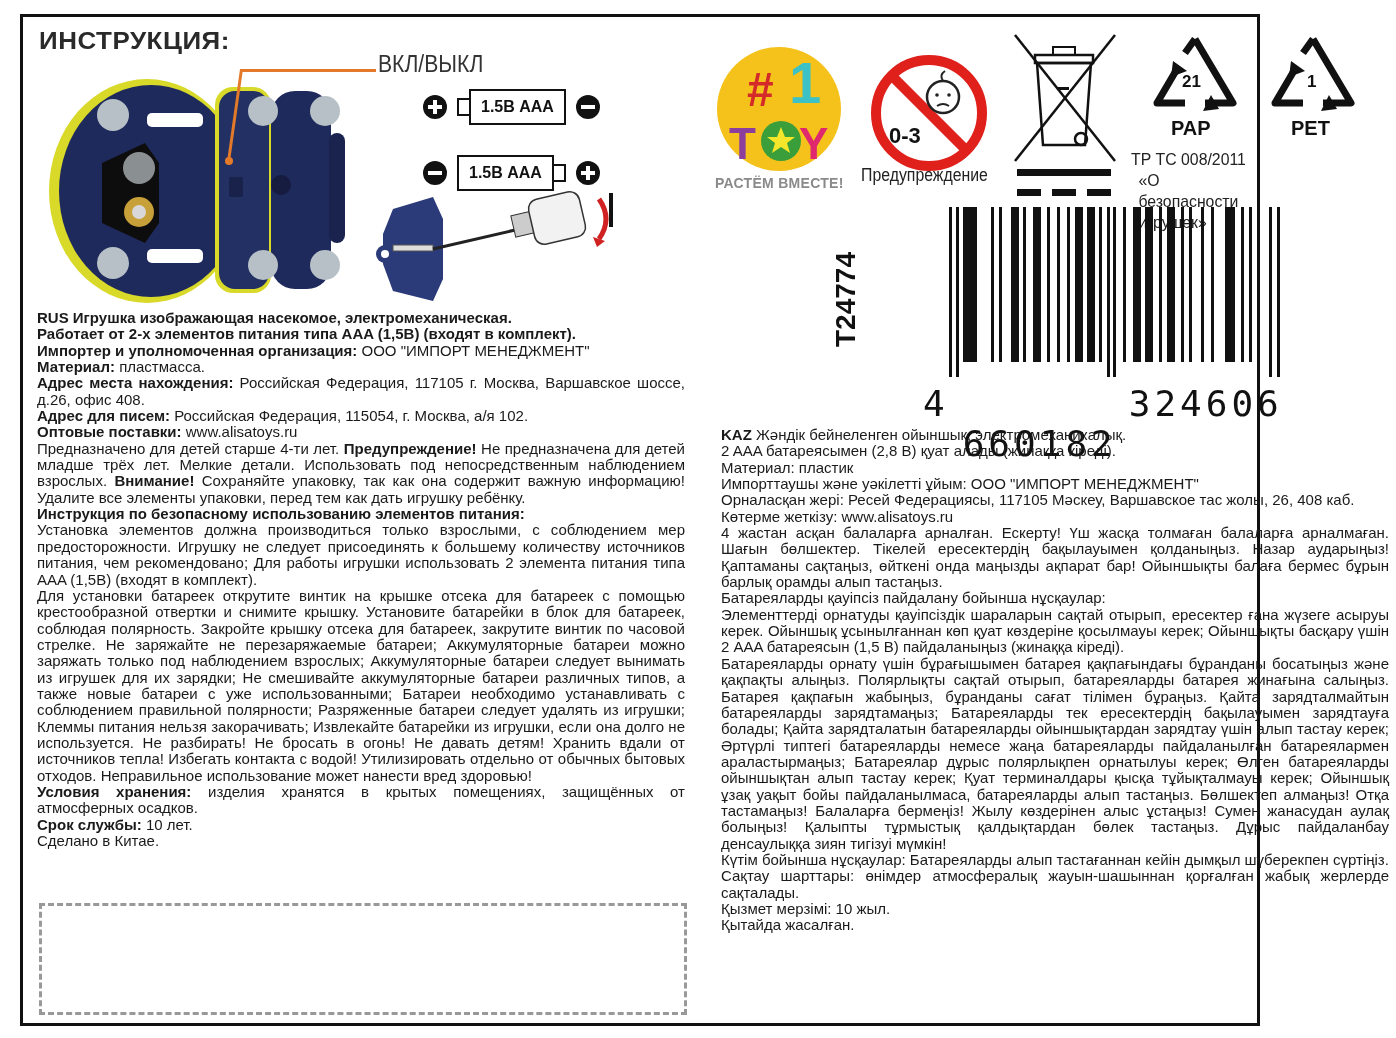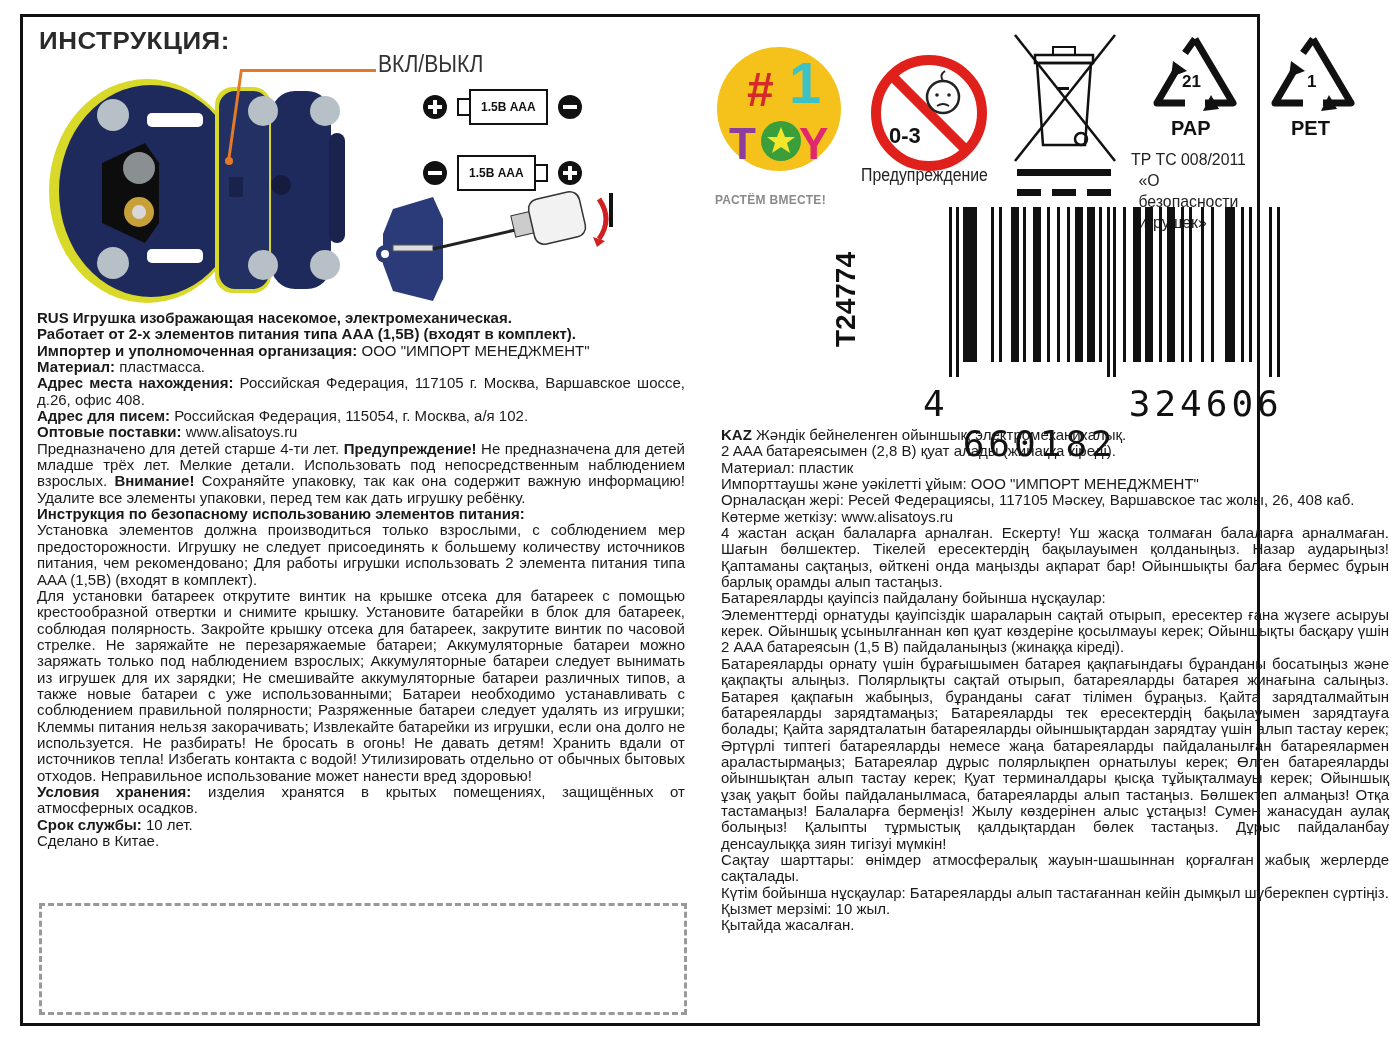--- a/index.html
+++ b/index.html
@@ -22,39 +22,39 @@
 
   
   .bug { left: 24px; top: 56px; width: 300px; height: 235px; }
 
   
   .battery-row { display: flex; align-items: center; gap: 10px; }
   .pole { width: 24px; height: 24px; border-radius: 50%; background: #111; position: relative; flex: none; }
   .pole::before { content: ""; position: absolute; left: 5px; top: 10px; width: 14px; height: 4px; background: #fff; }
   .pole.plus::after { content: ""; position: absolute; left: 10px; top: 5px; width: 4px; height: 14px; background: #fff; }
   .battery { position: relative; display: flex; align-items: center; }
-  .battery .body { border: 2px solid #111; height: 36px; padding: 0 10px; display: flex; align-items: center; font-weight: bold; font-size: 12px; }
+  .battery .body { border: 2px solid #111; height: 36px; padding: 0 10px; display: flex; align-items: center; font-weight: bold; font-size: 16px; }
   .battery .nub { width: 12px; height: 18px; border: 2px solid #111; }
   .battery.left .nub { border-right: none; }
   .battery.right .nub { border-left: none; }
 
   .body-text { font-size: 15px; line-height: 16.35px; color: #1a1a1a; text-align: justify; }
   .body-text p { margin: 0; }
   .body-text b { font-weight: bold; }
   .rus { left: 14px; top: 293px; width: 648px; }
   .kaz { left: 674px; top: 410px; width: 668px; margin-left: 24px; }
   .kaz p { text-align: justify; }
 
   .dashed-box {
     left: 16px; top: 886px; width: 648px; height: 112px;
     border: 3px dashed #999;
   }
 
   .logo { left: 686px; top: 14px; width: 140px; height: 160px; }
-  .logo-tag { left: 692px; top: 176px; font-size: 12px; font-weight: bold; color: #8a8a8a; letter-spacing: 0.3px; }
+  .logo-tag { left: 692px; top: 158px; font-size: 14px; font-weight: bold; color: #8a8a8a; letter-spacing: 0.3px; }
   .warn-caption { left: 838px; top: 148px; font-size: 18px; color: #222; transform: scaleX(0.88); transform-origin: left center; }
   .standard { left: 1108px; top: 132px; font-size: 17px; color: #222; line-height: 21px; transform: scaleX(0.93); transform-origin: left center; }
   .barcode-digits { font-family: "DejaVu Sans Mono", monospace; font-size: 36px; letter-spacing: 4px; }
 </style>
 </head>
 <body>
 
 <div class="label-frame">
 
   <div class="abs title">ИНСТРУКЦИЯ:</div>
@@ -245,18 +245,18 @@
     <p><b>KAZ</b><span> Жәндік бейнеленген ойыншық, электромеханикалық.</span></p>
     <p>2 AAA батареясымен (2,8 В) қуат алады (жинаққа кіреді).</p>
     <p>Материал: пластик</p>
     <p>Импорттаушы және уәкілетті ұйым: ООО "ИМПОРТ МЕНЕДЖМЕНТ"</p>
     <p>Орналасқан жері: Ресей Федерациясы, 117105 Мәскеу, Варшавское тас жолы, 26, 408 каб.</p>
     <p>Көтерме жеткізу: www.alisatoys.ru</p>
     <p>4 жастан асқан балаларға арналған. Ескерту! Үш жасқа толмаған балаларға арналмаған. Шағын бөлшектер. Тікелей ересектердің бақылауымен қолданыңыз. Назар аударыңыз! Қаптаманы сақтаңыз, өйткені онда маңызды ақпарат бар! Ойыншықты балаға бермес бұрын барлық орамды алып тастаңыз.</p>
     <p>Батареяларды қауіпсіз пайдалану бойынша нұсқаулар:</p>
     <p>Элементтерді орнатуды қауіпсіздік шараларын сақтай отырып, ересектер ғана жүзеге асыруы керек. Ойыншық ұсынылғаннан көп қуат көздеріне қосылмауы керек; Ойыншықты басқару үшін 2 AAA батареясын (1,5 В) пайдаланыңыз (жинаққа кіреді).</p>
     <p>Батареяларды орнату үшін бұрағышымен батарея қақпағындағы бұранданы босатыңыз және қақпақты алыңыз. Полярлықты сақтай отырып, батареяларды батарея жинағына салыңыз. Батарея қақпағын жабыңыз, бұранданы сағат тілімен бұраңыз. Қайта зарядталмайтын батареяларды зарядтамаңыз; Батареяларды тек ересектердің бақылауымен зарядтауға болады; Қайта зарядталатын батареяларды ойыншықтардан зарядтау үшін алып тастау керек; Әртүрлі типтегі батареяларды немесе жаңа батареяларды пайдаланылған батареялармен араластырмаңыз; Батареялар дұрыс полярлықпен орнатылуы керек; Өлген батареяларды ойыншықтан алып тастау керек; Қуат терминалдары қысқа тұйықталмауы керек; Ойыншық ұзақ уақыт бойы пайдаланылмаса, батареяларды алып тастаңыз. Бөлшектеп алмаңыз! Отқа тастамаңыз! Балаларға бермеңіз! Жылу көздерінен алыс ұстаңыз! Сумен жанасудан аулақ болыңыз! Қалыпты тұрмыстық қалдықтардан бөлек тастаңыз. Дұрыс пайдаланбау денсаулыққа зиян тигізуі мүмкін!</p>
+    <p>Күтім бойынша нұсқаулар: Батареяларды алып тастағаннан кейін дымқыл шүберекпен сүртіңіз.</p>
     <p>Сақтау шарттары: өнімдер атмосфералық жауын-шашыннан қорғалған жабық жерлерде сақталады.</p>
-    <p>Күтім бойынша нұсқаулар: Батареяларды алып тастағаннан кейін дымқыл шүберекпен сүртіңіз.</p>
     <p>Қызмет мерзімі: 10 жыл.</p>
     <p>Қытайда жасалған.</p>
   </div>
 </div>
 
 </body></html>

